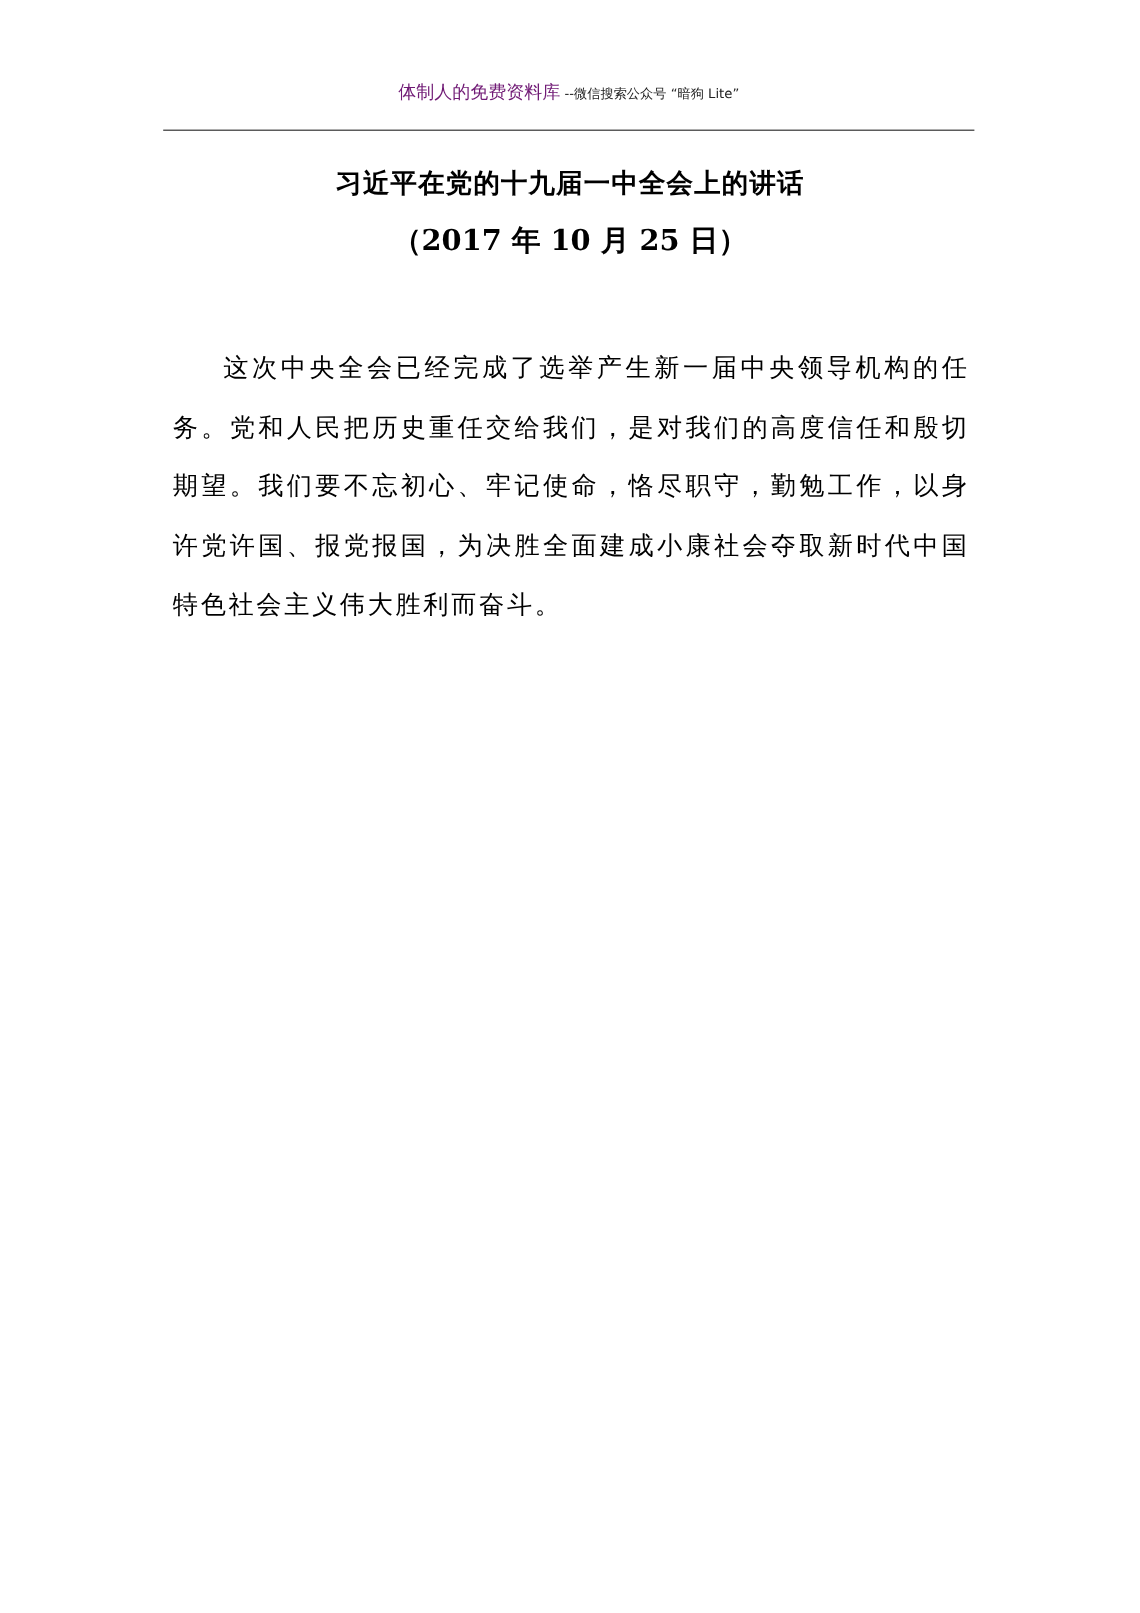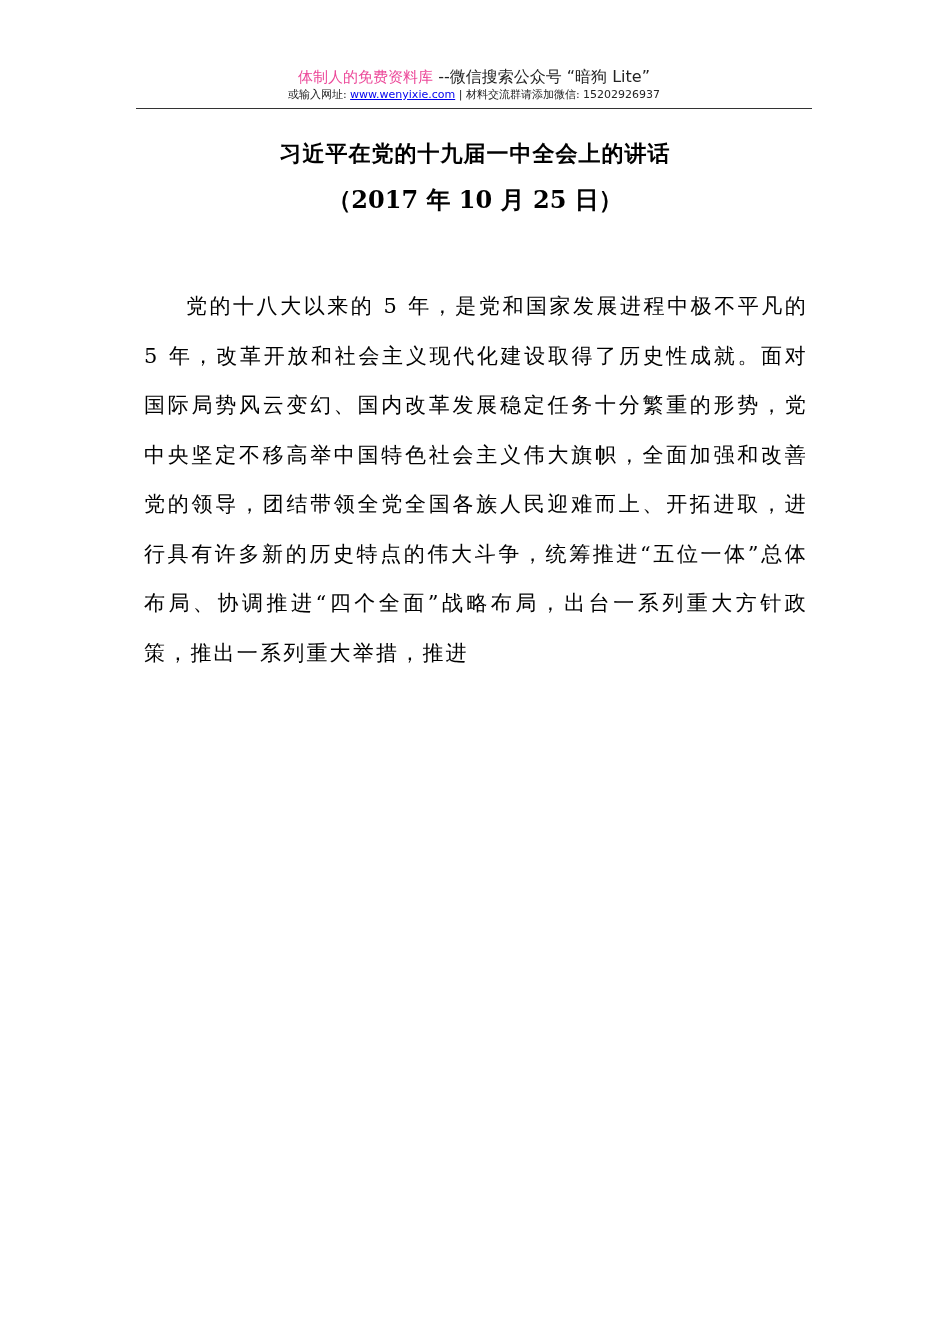--- a/index.html
+++ b/index.html
@@ -22,26 +22,26 @@
     width: 676px;
     text-align: center;
     font-family: "DejaVu Sans", "Liberation Sans", sans-serif;
   }
   .header-line1 {
     font-size: 13px;
     line-height: 18px;
     white-space: nowrap;
   }
   .header-brand {
-    color: #ec4899;
+    color: #701a75;
     font-size: 15px;
   }
   .header-tagline {
     color: #222222;
-    font-size: 16px;
+    font-size: 11px;
   }
   .header-line2 {
     font-size: 11px;
     line-height: 16px;
     color: #222222;
     white-space: nowrap;
   }
   .header-link {
     color: #0000ee;
     text-decoration: underline;
@@ -90,24 +90,21 @@
     letter-spacing: 2.2px;
   }
 </style>
 </head>
 <body>
 
 <div class="page-header">
   <div class="header-line1">
     <span class="header-brand">体制人的免费资料库</span><span class="header-tagline"> --微信搜索公众号 “暗狗 Lite”</span>
   </div>
-  <div class="header-line2">
-    <span>或输入网址: </span><a class="header-link">www.wenyixie.com</a><span> | 材料交流群请添加微信: 15202926937</span>
-  </div>
 </div>
 <div class="header-rule"></div>
 
 <div class="doc-title">习近平在党的十九届一中全会上的讲话</div>
 <div class="doc-date">（2017 年 10 月 25 日）</div>
 
 <div class="body-text">
-  <p class="para">党的十八大以来的 5 年，是党和国家发展进程中极不平凡的 5 年，改革开放和社会主义现代化建设取得了历史性成就。面对国际局势风云变幻、国内改革发展稳定任务十分繁重的形势，党中央坚定不移高举中国特色社会主义伟大旗帜，全面加强和改善党的领导，团结带领全党全国各族人民迎难而上、开拓进取，进行具有许多新的历史特点的伟大斗争，统筹推进“五位一体”总体布局、协调推进“四个全面”战略布局，出台一系列重大方针政策，推出一系列重大举措，推进</p>
+  <p class="para">这次中央全会已经完成了选举产生新一届中央领导机构的任务。党和人民把历史重任交给我们，是对我们的高度信任和殷切期望。我们要不忘初心、牢记使命，恪尽职守，勤勉工作，以身许党许国、报党报国，为决胜全面建成小康社会夺取新时代中国特色社会主义伟大胜利而奋斗。</p>
 </div>
 
 </body></html>

